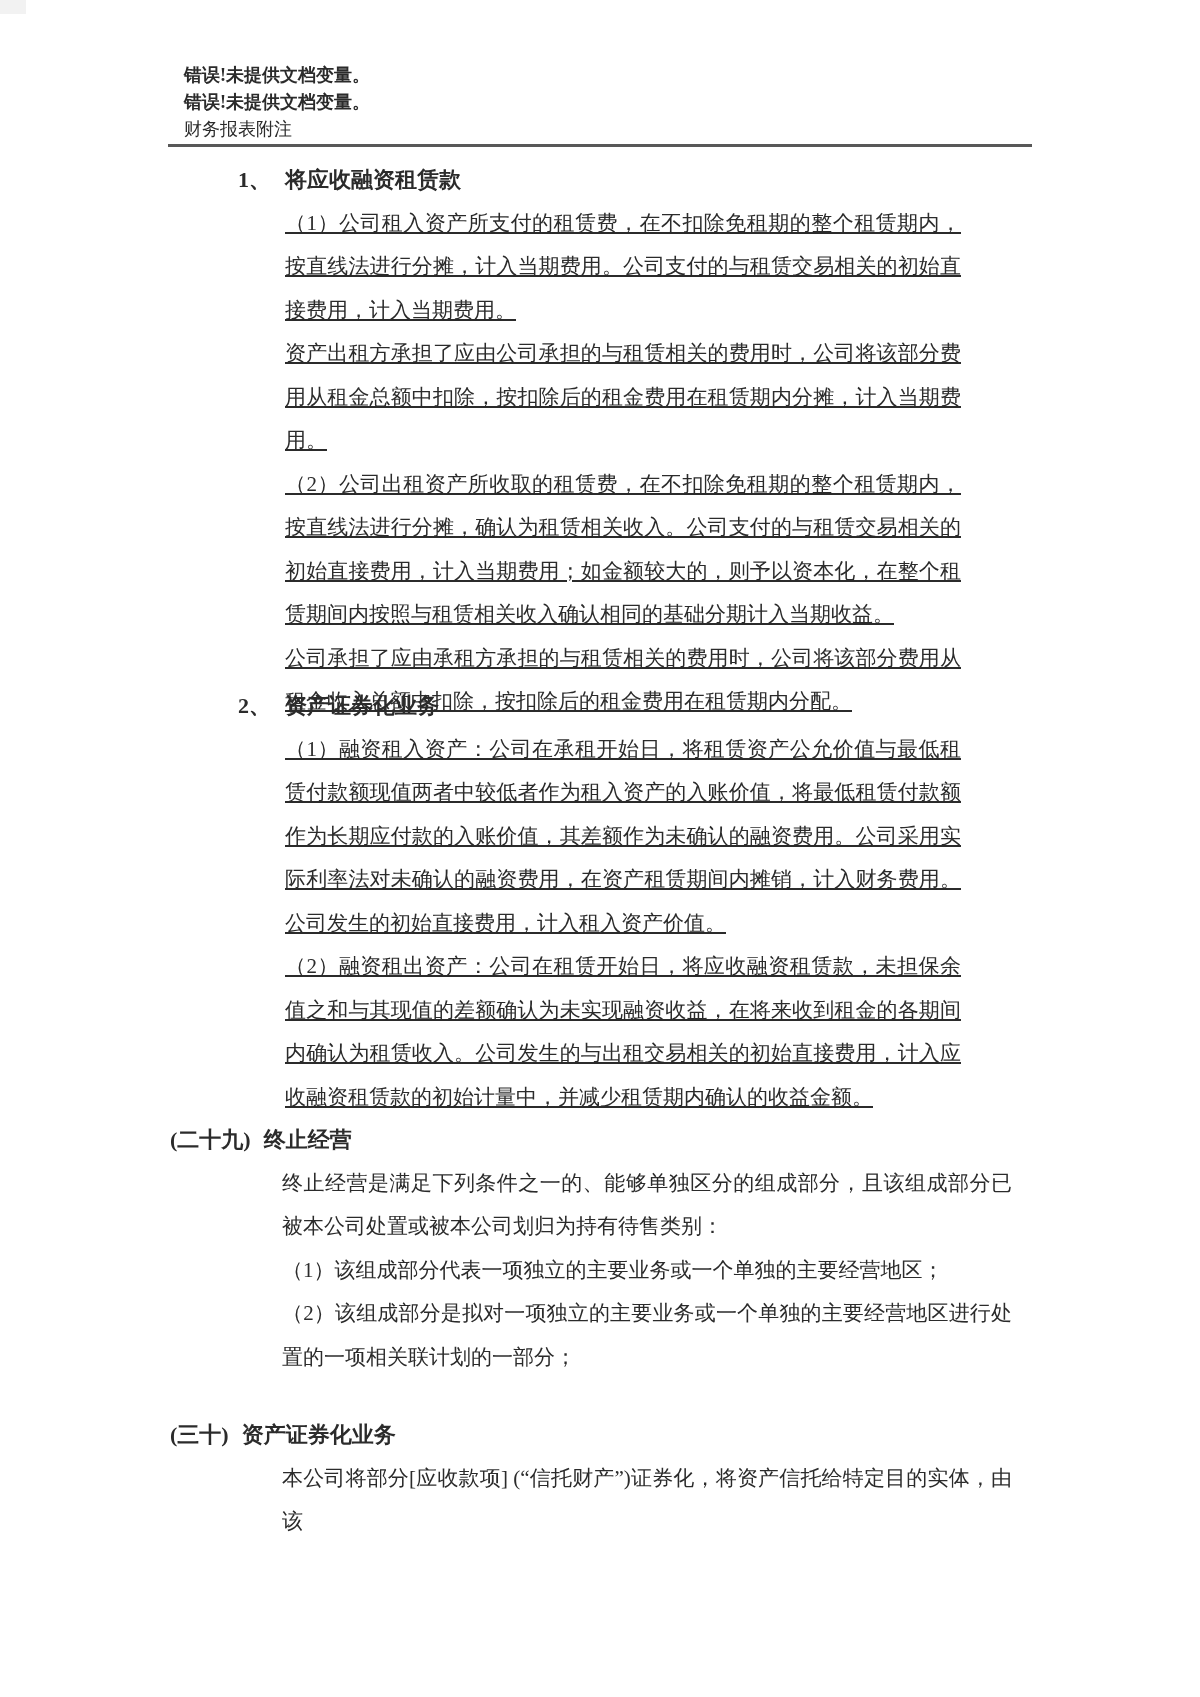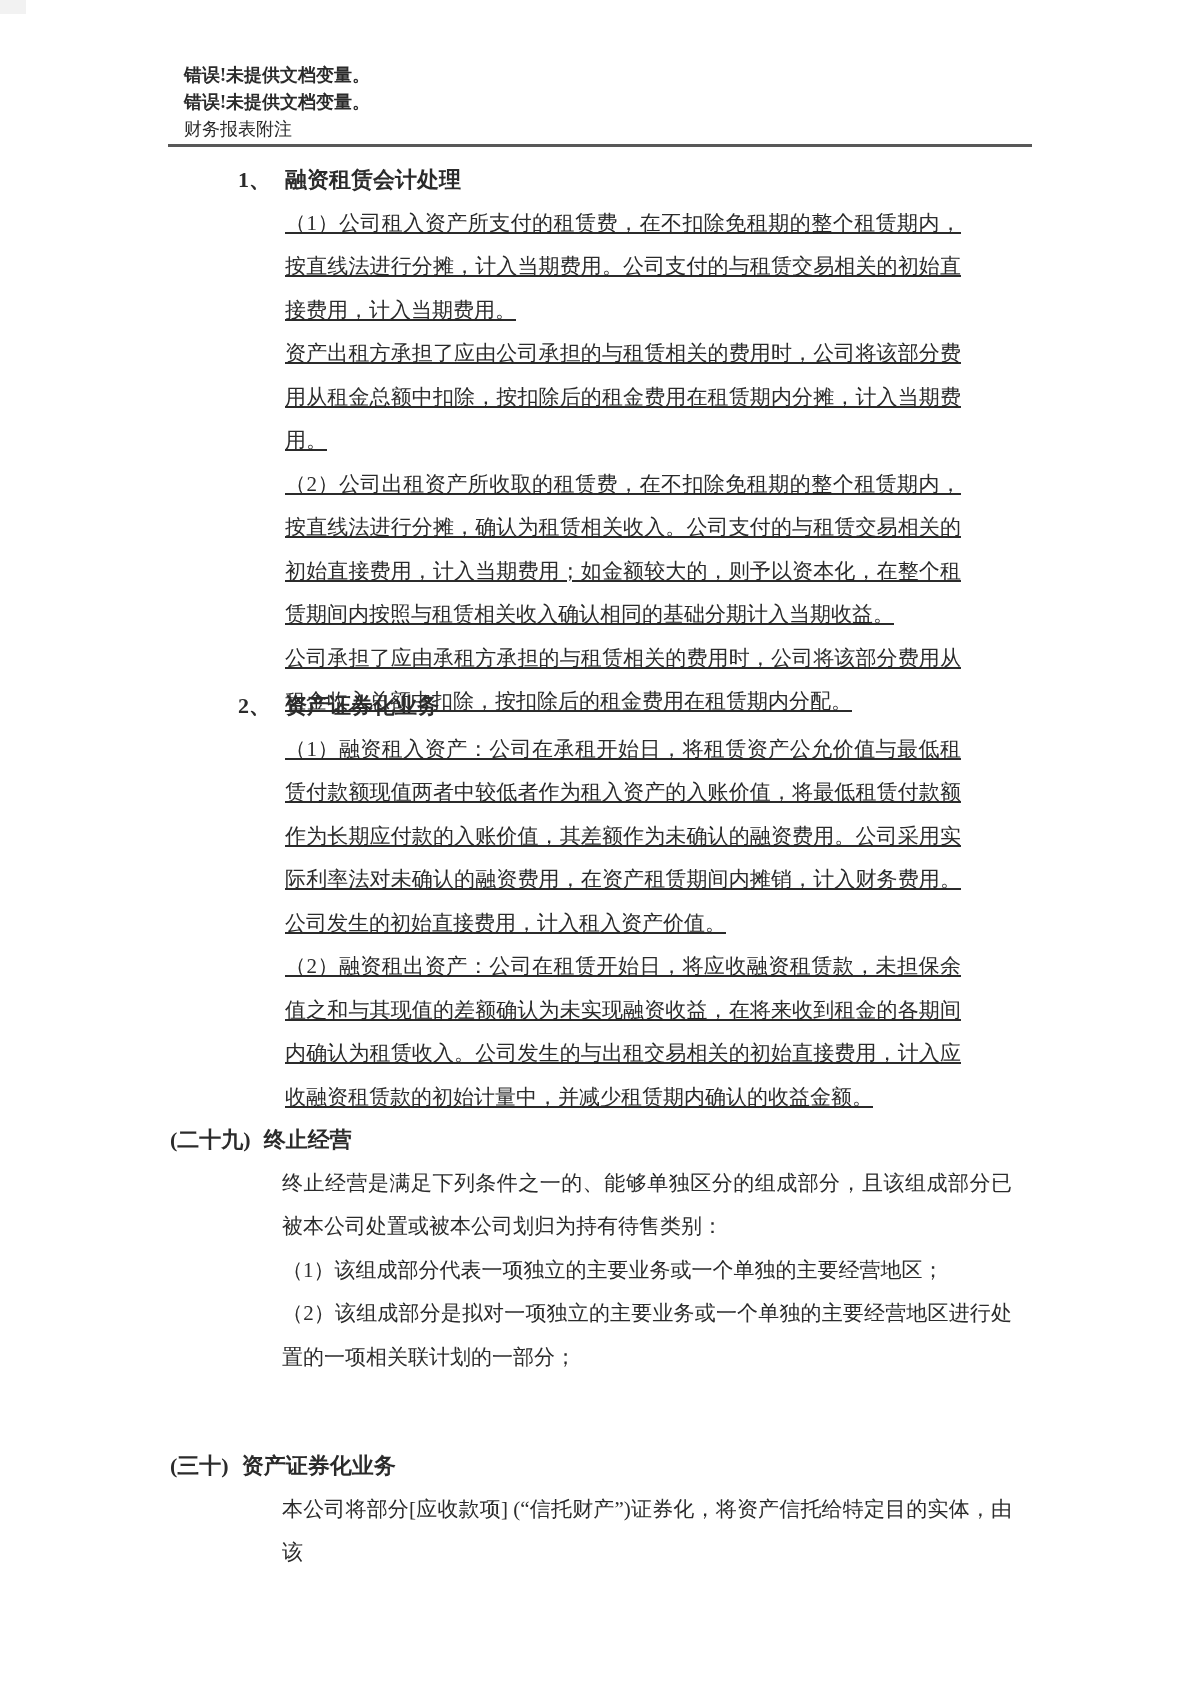--- a/index.html
+++ b/index.html
@@ -50,21 +50,21 @@
   <div class="header">
     <div class="hline-bold">错误!未提供文档变量。</div>
     <div class="hline-bold">错误!未提供文档变量。</div>
     <div>财务报表附注</div>
   </div>
   <div class="rule"></div>
 
   <div class="section sec-num" style="top:158px;">
     <div class="sec-head">
       <span class="sec-label">1、</span>
-      <span class="sec-title">融资租赁会计处理</span>
+      <span class="sec-title">将应收融资租赁款</span>
     </div>
     <div class="para">（1）公司租入资产所支付的租赁费，在不扣除免租期的整个租赁期内，按直线法进行分摊，计入当期费用。公司支付的与租赁交易相关的初始直接费用，计入当期费用。</div>
     <div class="para">资产出租方承担了应由公司承担的与租赁相关的费用时，公司将该部分费用从租金总额中扣除，按扣除后的租金费用在租赁期内分摊，计入当期费用。</div>
     <div class="para">（2）公司出租资产所收取的租赁费，在不扣除免租期的整个租赁期内，按直线法进行分摊，确认为租赁相关收入。公司支付的与租赁交易相关的初始直接费用，计入当期费用；如金额较大的，则予以资本化，在整个租赁期间内按照与租赁相关收入确认相同的基础分期计入当期收益。</div>
     <div class="para">公司承担了应由承租方承担的与租赁相关的费用时，公司将该部分费用从租金收入总额中扣除，按扣除后的租金费用在租赁期内分配。</div>
   </div>
 
   <div class="section sec-num" style="top:684px;">
     <div class="sec-head">
       <span class="sec-label">2、</span>
@@ -77,20 +77,20 @@
   <div class="section sec-cn" style="top:1118px;">
     <div class="sec-head">
       <span class="sec-label">(二十九)</span>
       <span class="sec-title">终止经营</span>
     </div>
     <div class="para">终止经营是满足下列条件之一的、能够单独区分的组成部分，且该组成部分已被本公司处置或被本公司划归为持有待售类别：</div>
     <div class="para">（1）该组成部分代表一项独立的主要业务或一个单独的主要经营地区；</div>
     <div class="para">（2）该组成部分是拟对一项独立的主要业务或一个单独的主要经营地区进行处置的一项相关联计划的一部分；</div>
   </div>
 
-  <div class="section sec-cn" style="top:1444px;font-family:Liberation Serif, serif;">
+  <div class="section sec-cn" style="top:1413px;font-family:Liberation Serif, serif;">
     <div class="sec-head">
       <span class="sec-label">(三十)</span>
       <span class="sec-title">资产证券化业务</span>
     </div>
     <div class="para">本公司将部分[应收款项] (“信托财产”)证券化，将资产信托给特定目的实体，由该</div>
   </div>
 </div>
 
 </body></html>

